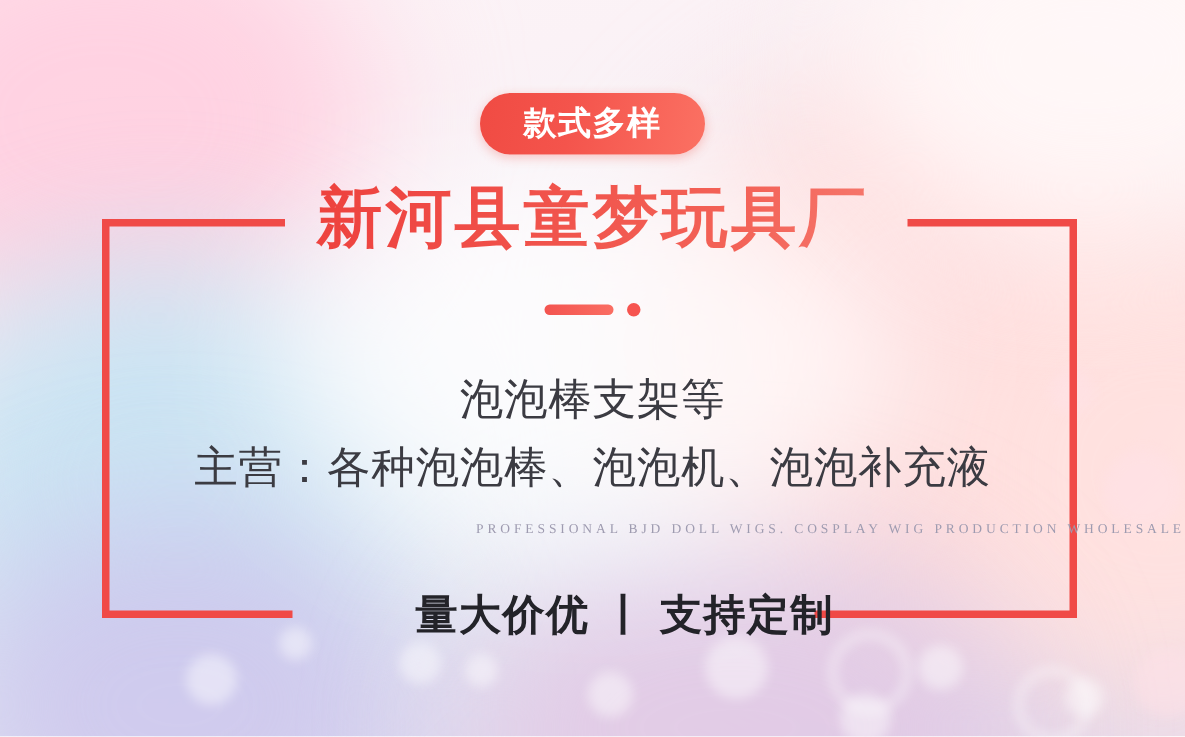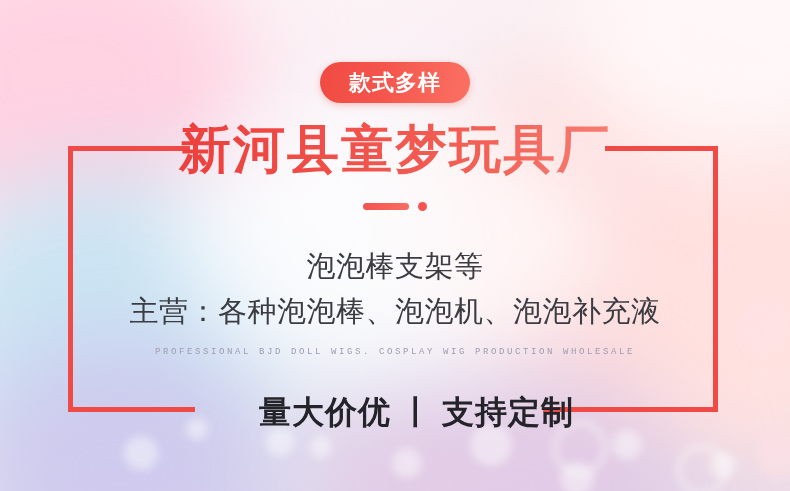--- a/index.html
+++ b/index.html
@@ -127,22 +127,22 @@
     font-weight: bold;
     letter-spacing: 1px;
     box-shadow: 0 2px 7px rgba(240,75,67,0.30);
   }
 
   .title {
     position: absolute;
     left: 0;
     right: 0;
     top: 118px;
-    font-family: Liberation Sans, sans-serif;
-    font-size: 52px;
+    font-family: Liberation Mono, monospace;
+    font-size: 44px;
     font-weight: bold;
     letter-spacing: 2px;
     line-height: 62px;
     background: linear-gradient(100deg, #e8332e 0%, #ee4440 30%, #f36257 62%, #f99287 88%, #fcb5ab 100%);
     -webkit-background-clip: text;
     background-clip: text;
     color: transparent;
     -webkit-text-fill-color: transparent;
   }
 
@@ -181,34 +181,35 @@
     color: #3b3b42;
     letter-spacing: 0.5px;
   }
   .desc-line { display: block; }
 
   .subtitle {
     position: absolute;
     left: 0;
     right: 0;
     top: 347px;
-    font-family: Liberation Mono, monospace;
+    font-family: Liberation Serif, serif;
     font-size: 9px;
     letter-spacing: 2.6px;
     color: #9e9bb0;
     white-space: nowrap;
+    text-align: right;
   }
 
   .tagline {
     position: absolute;
     left: 0;
     right: 0;
     top: 391px;
     font-family: Liberation Mono, monospace;
-    font-size: 32px;
+    font-size: 28px;
     font-weight: bold;
     color: #232329;
     letter-spacing: 1px;
     padding-left: 43px;
   }
   .tagline .sep {
     display: inline-block;
     margin: 0 9px;
     color: #232329;
   }

